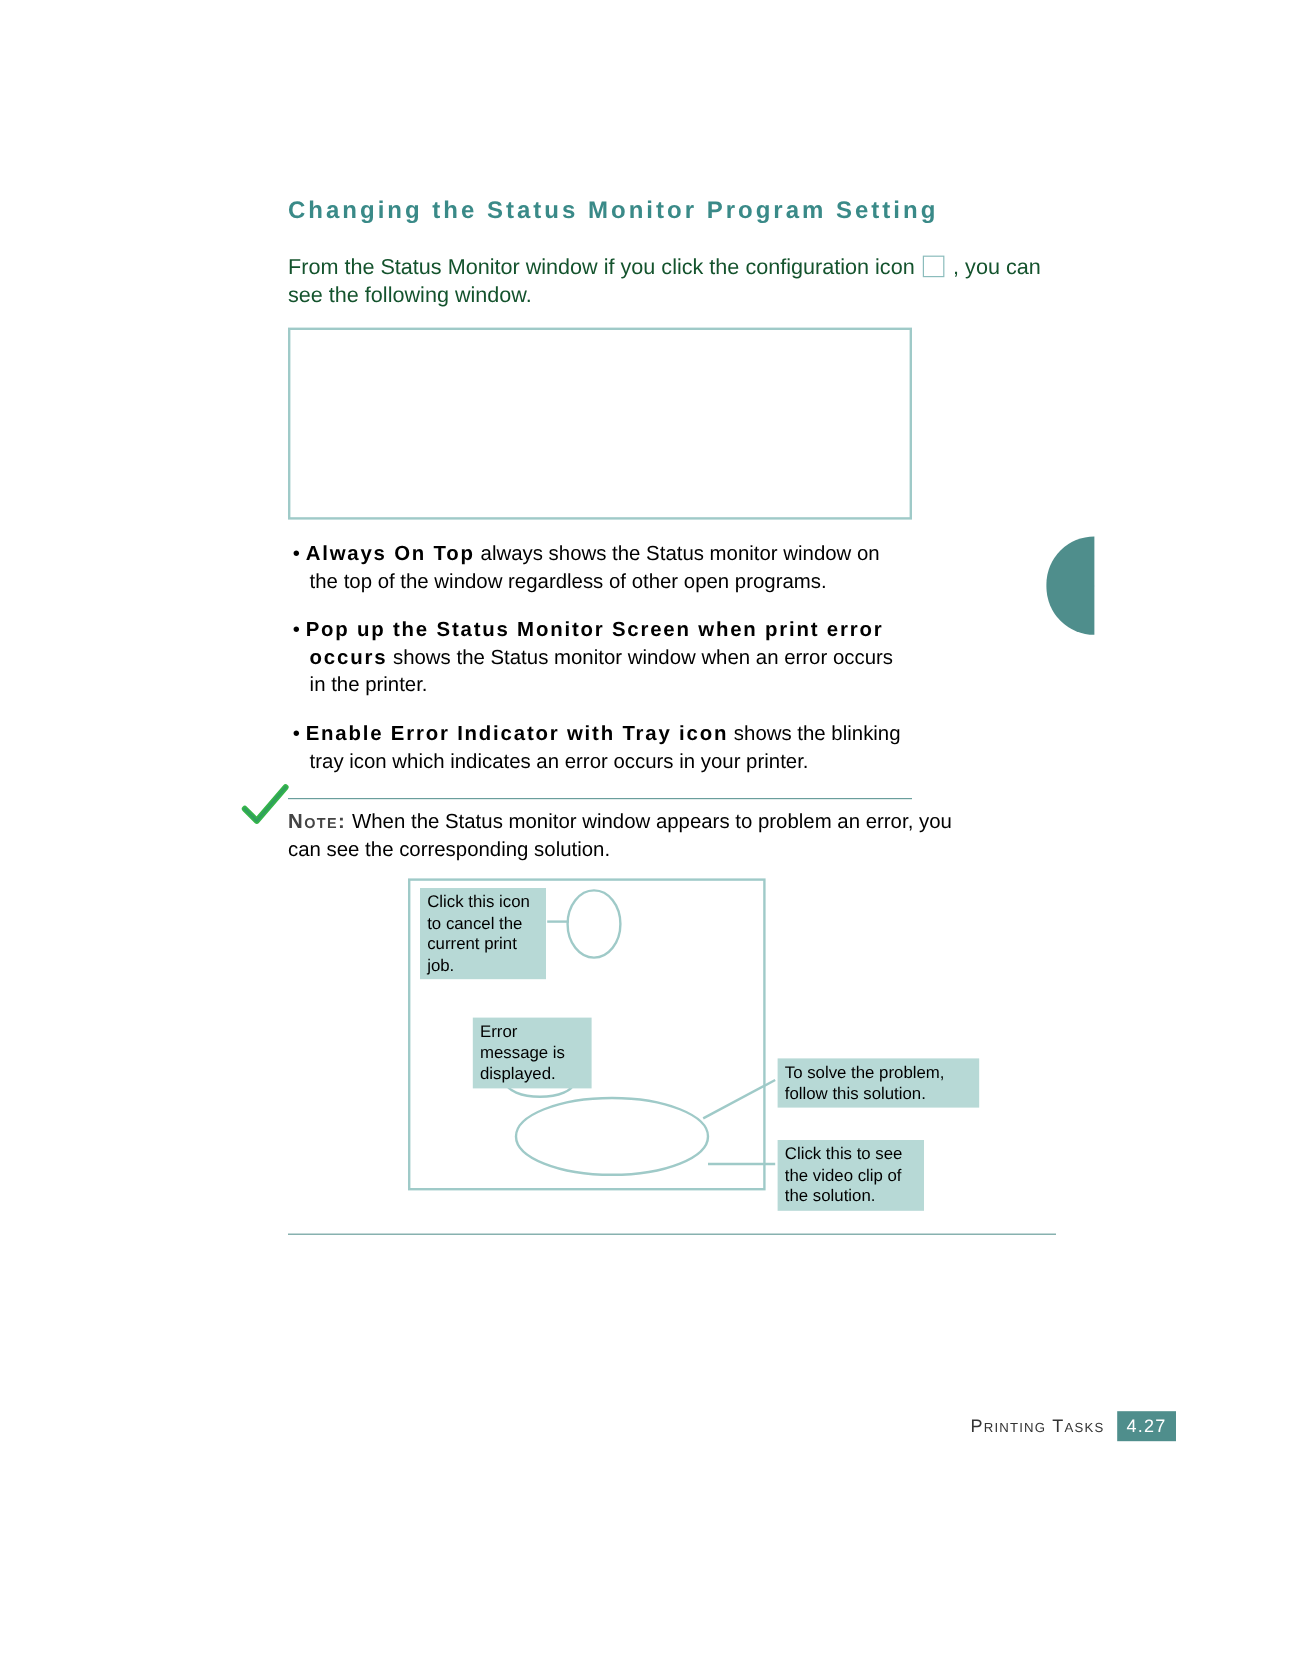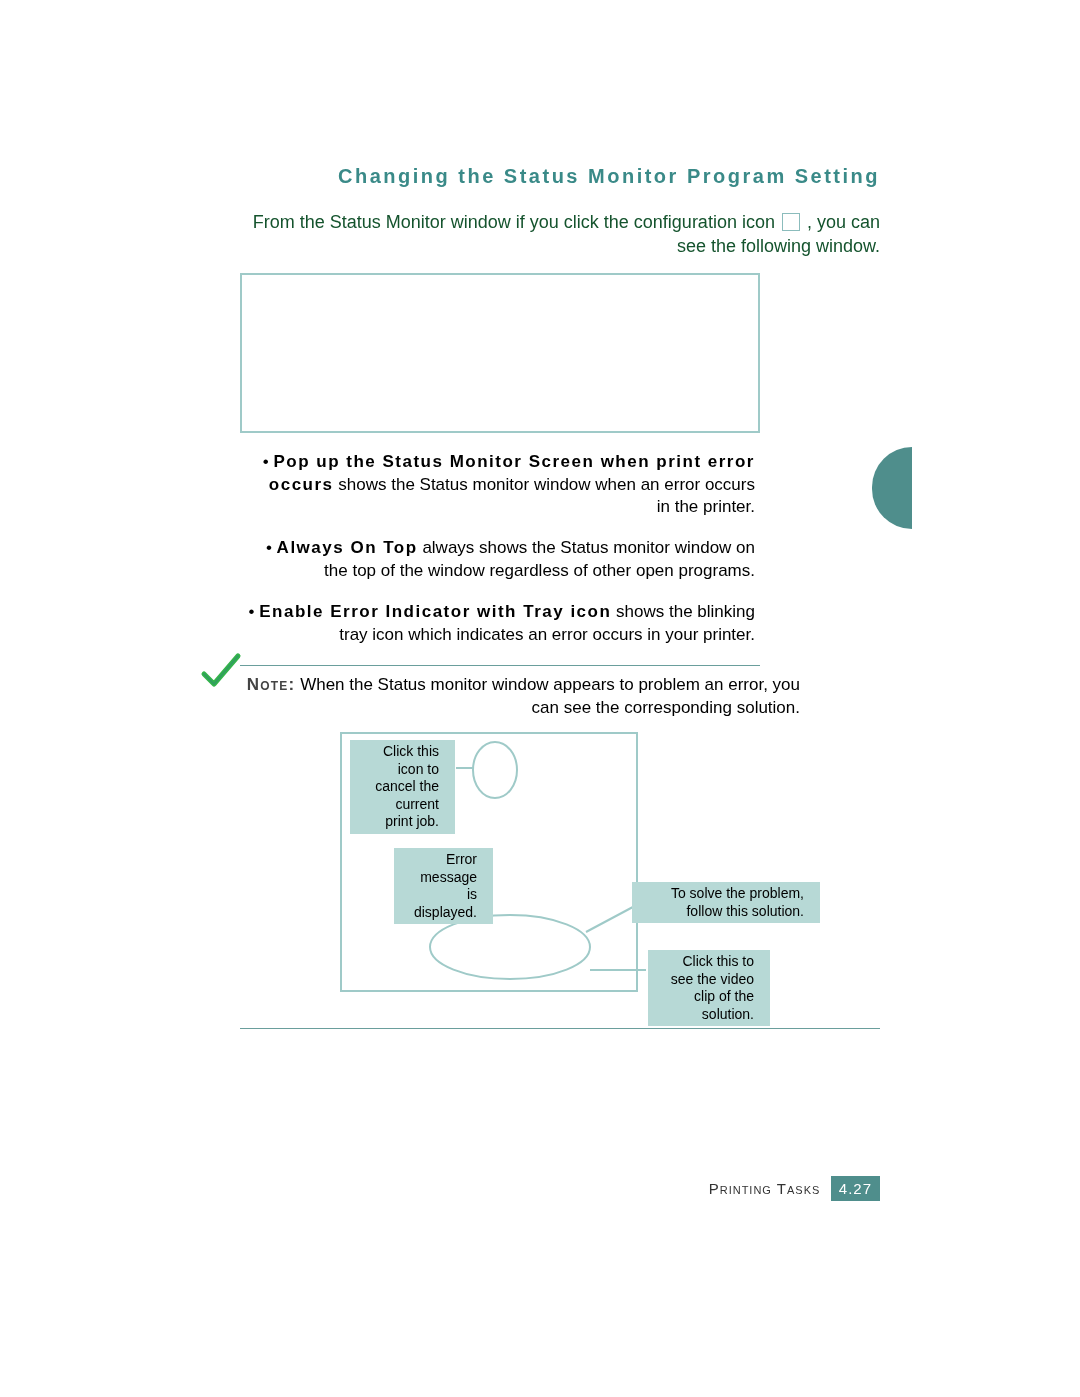--- a/index.html
+++ b/index.html
@@ -14,21 +14,20 @@
   .page {
     position: relative;
     width: 1080px;
     height: 1397px;
   }
   .content {
     position: absolute;
     left: 240px;
     top: 165px;
     width: 640px;
-    text-align: right;
   }
   .heading {
     color: #3a8a88;
     font-size: 20px;
     letter-spacing: 2.5px;
     font-weight: 600;
     margin-bottom: 22px;
   }
   .intro {
     font-size: 18px;
@@ -106,46 +105,46 @@
     height: 260px;
     border: 2px solid #9fcac8;
     background: #fff;
   }
   .callout {
     position: absolute;
     background: #b7d9d6;
     color: #000;
     font-size: 14px;
     line-height: 1.25;
-    padding: 3px 16px;
+    padding: 3px 6px;
   }
   .callout.c1 { left: 110px; top: 8px;  width: 105px; }
   .callout.c2 { left: 154px; top: 116px; width: 99px; }
-  .callout.c3 { left: 392px; top: 150px; width: 188px; }
+  .callout.c3 { left: 408px; top: 150px; width: 168px; }
   .callout.c4 { left: 408px; top: 218px; width: 122px; }
   .final-rule {
     border-top: 1px solid #6a9e9c;
     width: 640px;
     margin-top: 26px;
   }
   .side-tab {
     position: absolute;
     left: 872px;
     top: 447px;
     width: 40px;
     height: 82px;
     background: #4f8e8c;
     border-top-left-radius: 40px;
     border-bottom-left-radius: 40px;
   }
   .footer {
     position: absolute;
     left: 0;
     top: 1176px;
-    width: 880px;
+    width: 980px;
     text-align: right;
   }
   .footer-label {
     font-variant: small-caps;
     font-size: 15px;
     letter-spacing: 1px;
     color: #333;
     margin-right: 6px;
   }
   .footer-page {
@@ -173,27 +172,27 @@
       <span>From the Status Monitor window if you click the configuration icon </span>
       <span class="config-icon"></span>
       <span>, you can see the following window.</span>
     </div>
 
     <div class="screenshot-placeholder"></div>
 
     <div class="bullets">
       <div class="bullet">
         <span class="dot">• </span>
-        <span class="bold-spaced">Pop up the Status Monitor Screen when print error occurs</span>
-        <span> shows the Status monitor window when an error occurs in the printer.</span>
+        <span class="bold-spaced">Always On Top</span>
+        <span> always shows the Status monitor window on the top of the window regardless of other open programs.</span>
       </div>
       <div class="bullet">
         <span class="dot">• </span>
-        <span class="bold-spaced">Always On Top</span>
-        <span> always shows the Status monitor window on the top of the window regardless of other open programs.</span>
+        <span class="bold-spaced">Pop up the Status Monitor Screen when print error occurs</span>
+        <span> shows the Status monitor window when an error occurs in the printer.</span>
       </div>
       <div class="bullet">
         <span class="dot">• </span>
         <span class="bold-spaced">Enable Error Indicator with Tray icon</span>
         <span> shows the blinking tray icon which indicates an error occurs in your printer.</span>
       </div>
     </div>
 
     <div class="note-divider"></div>
 

